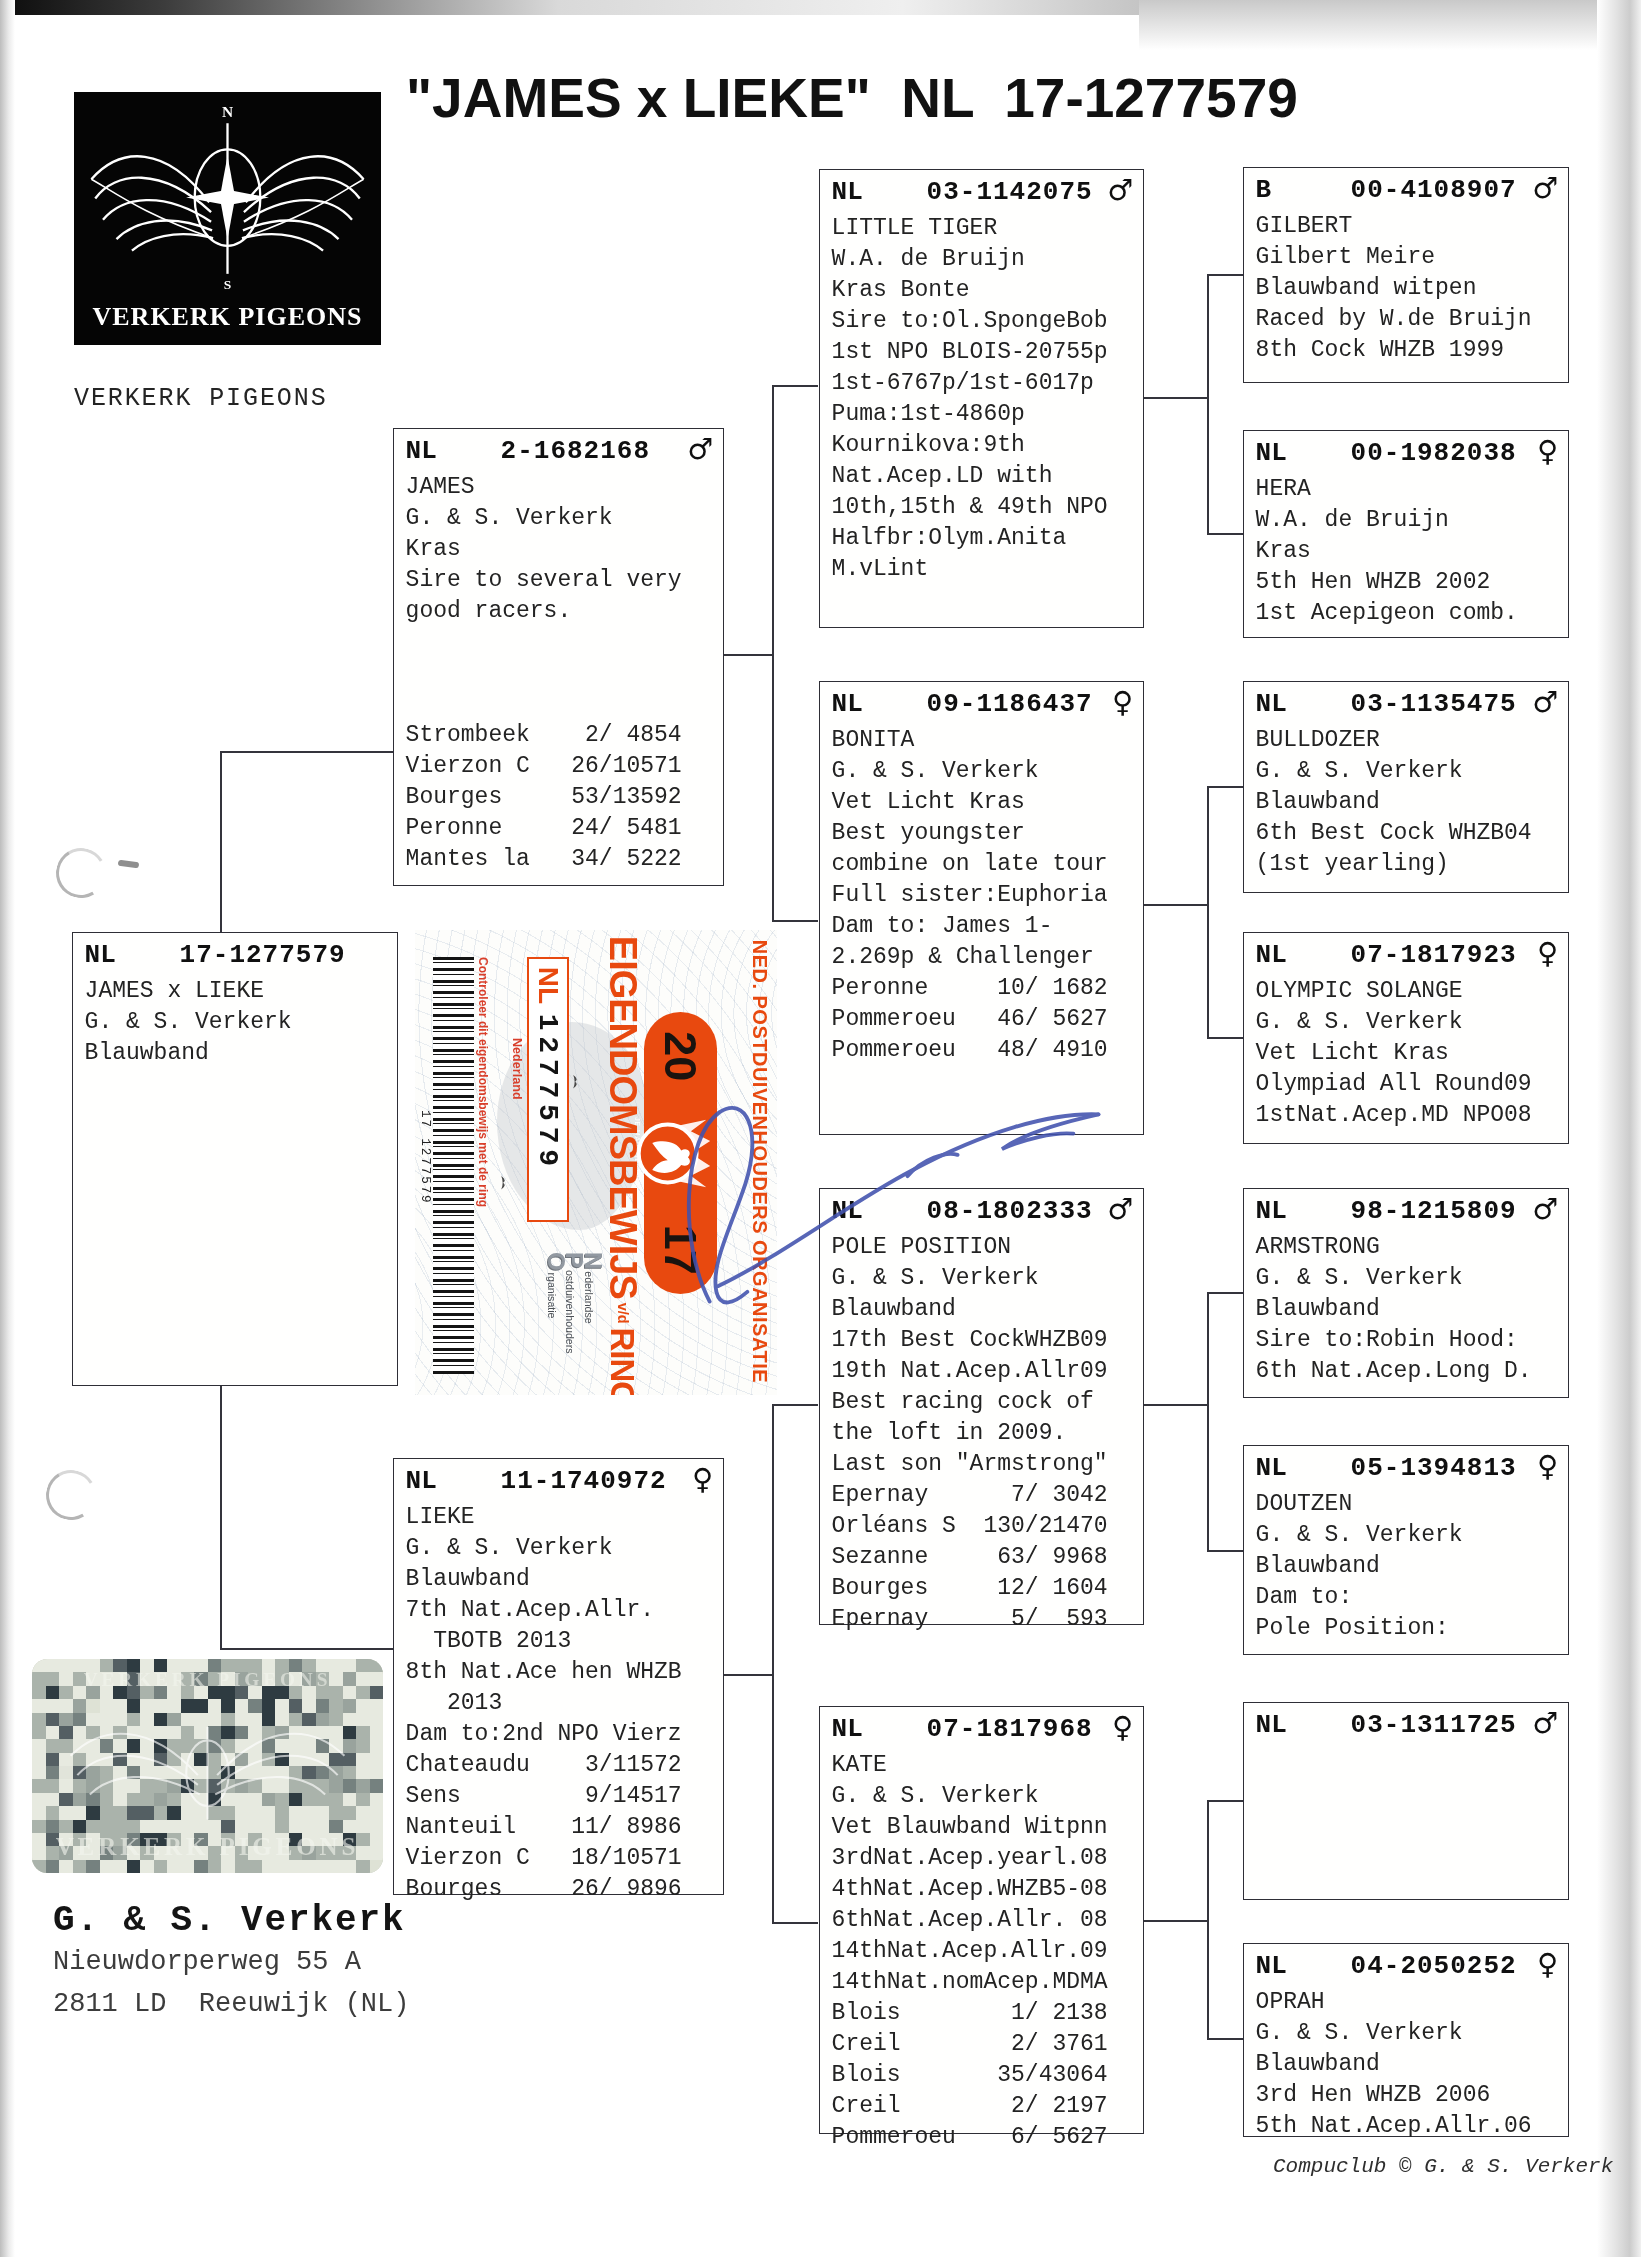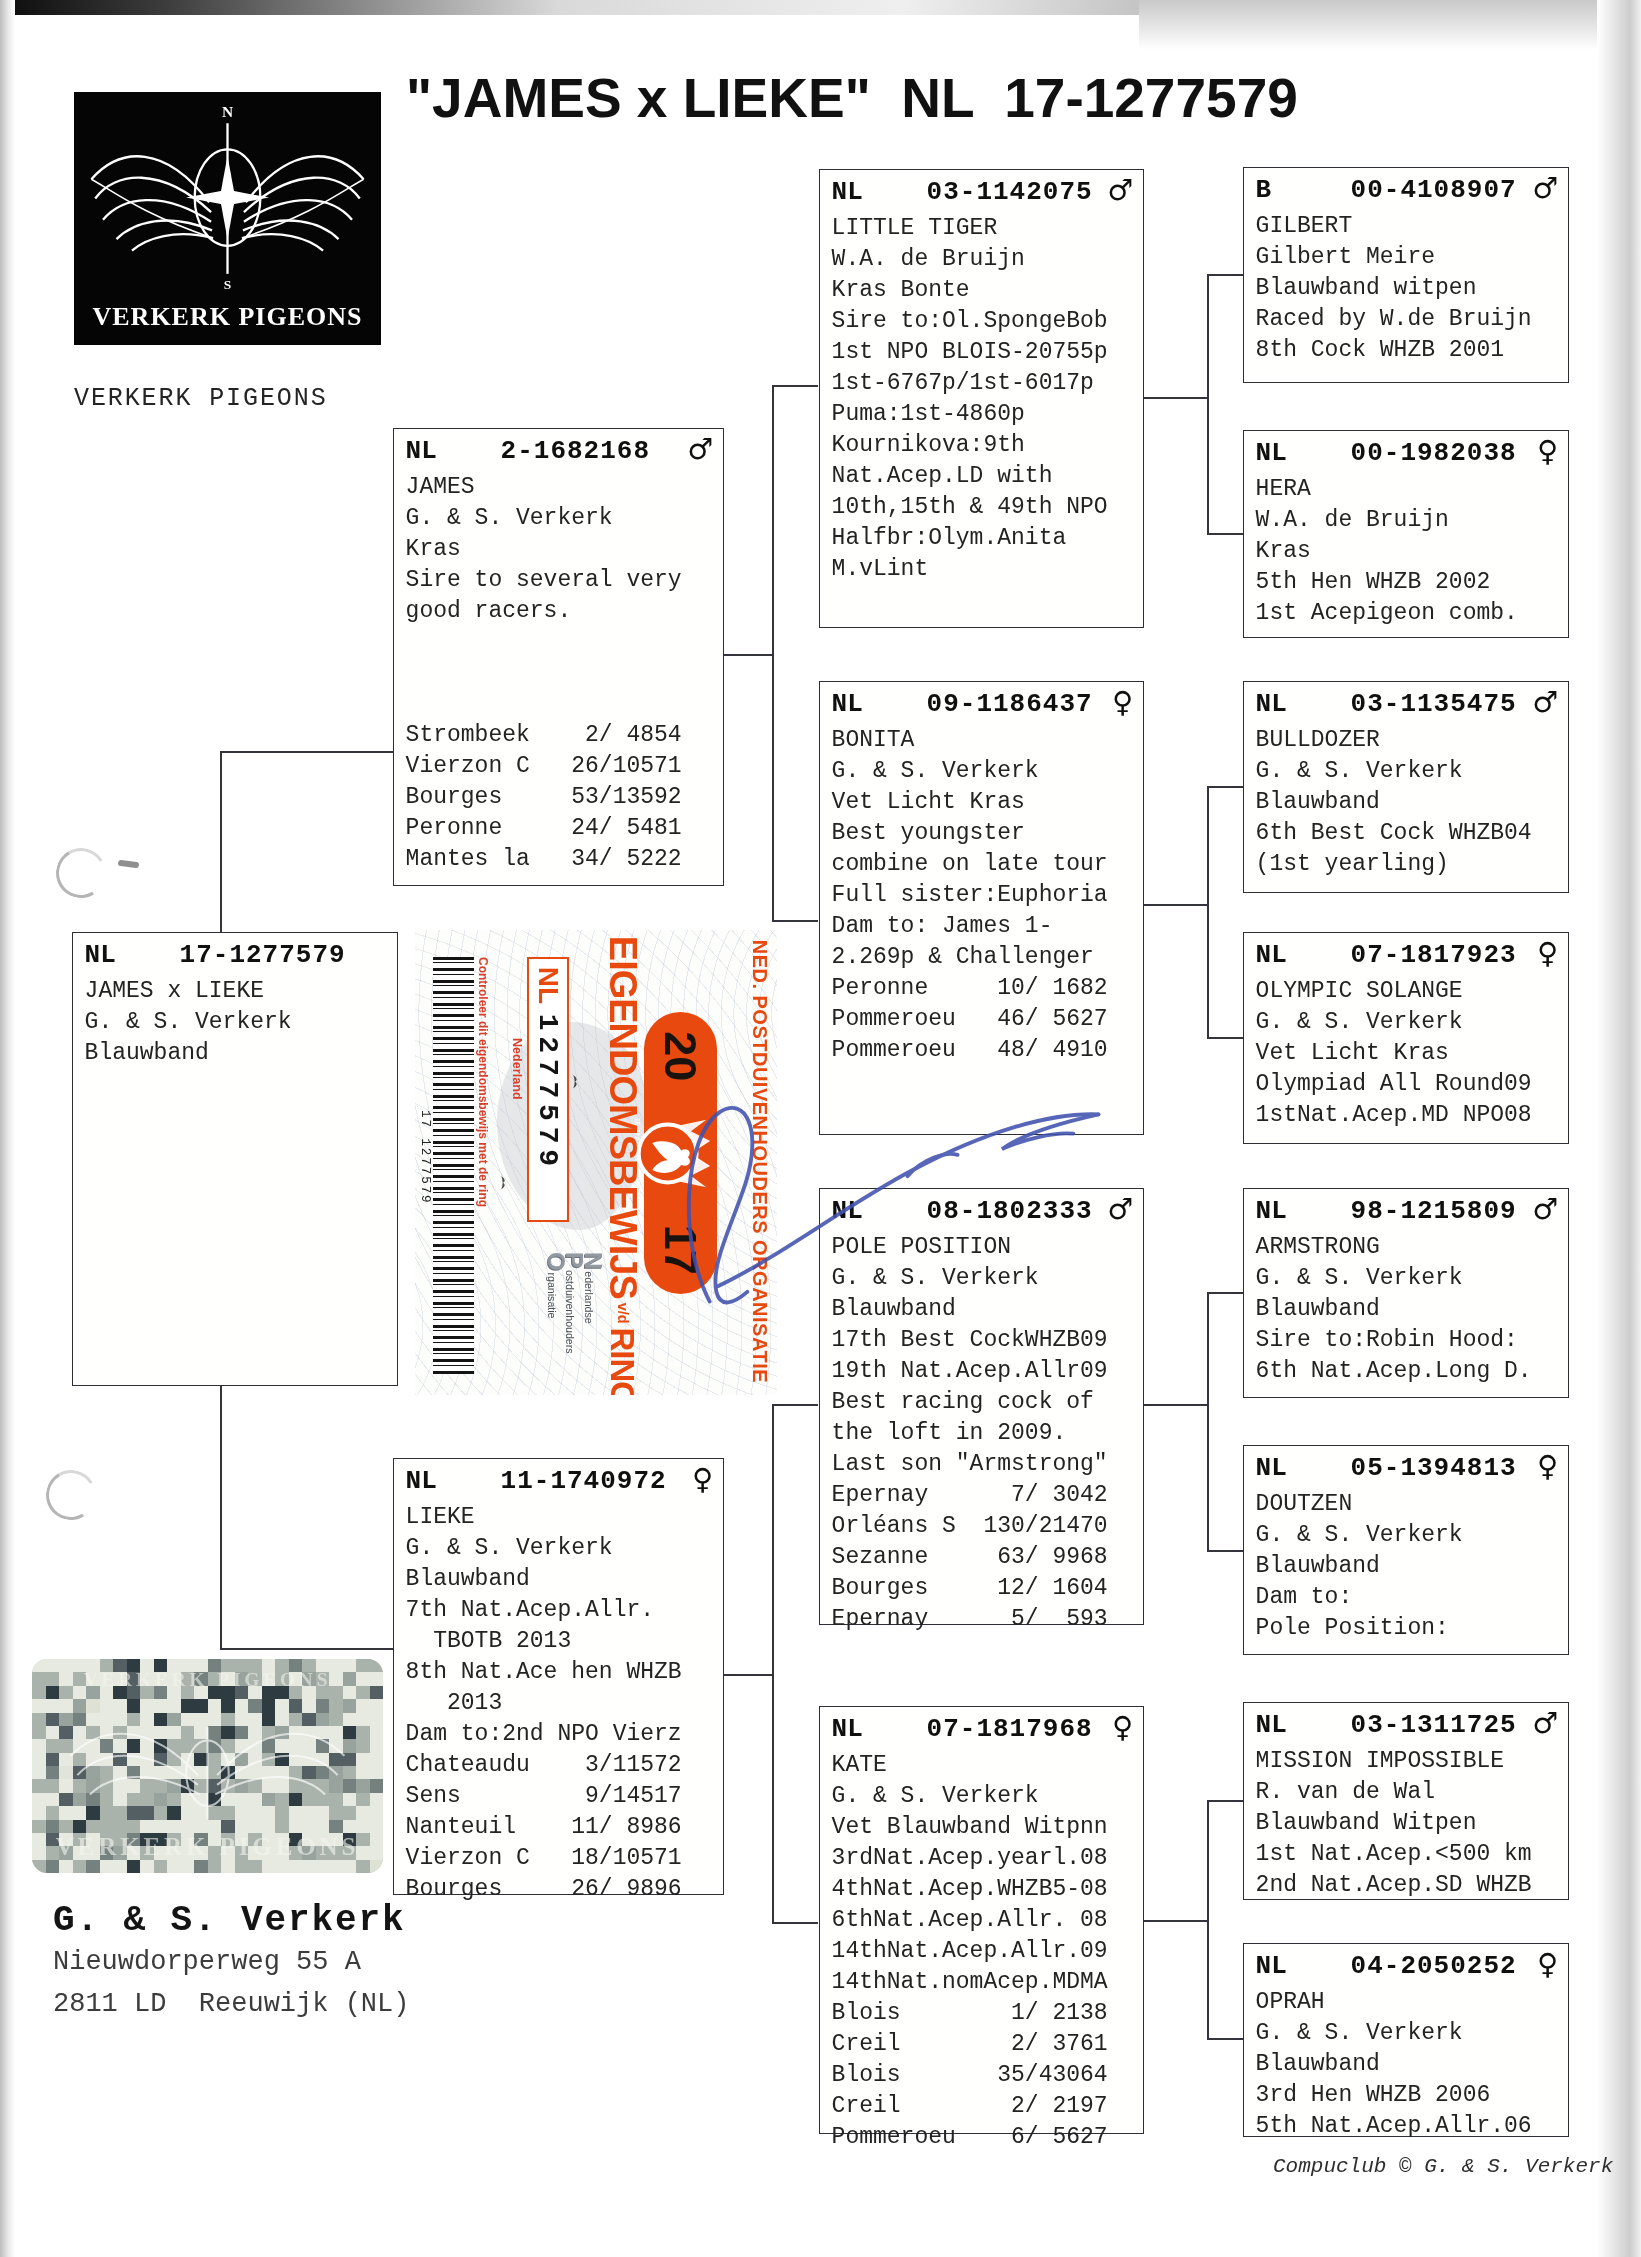--- a/index.html
+++ b/index.html
@@ -332,21 +332,21 @@
 <div class="pbox" id="box-g1">
   <div class="pbox-head">
       <span class="cc">B</span>
       <span class="ring">00-4108907</span>
       <span class="sex">♂</span>
     </div>
   <pre class="pbox-body">GILBERT
 Gilbert Meire
 Blauwband witpen
 Raced by W.de Bruijn
-8th Cock WHZB 2001</pre>
+8th Cock WHZB 1999</pre>
 </div>
 <div class="pbox" id="box-g2">
   <div class="pbox-head">
       <span class="cc">NL</span>
       <span class="ring">00-1982038</span>
       <span class="sex">♀</span>
     </div>
   <pre class="pbox-body">HERA
 W.A. de Bruijn
 Kras
@@ -400,25 +400,20 @@
 Blauwband
 Dam to:
 Pole Position:</pre>
 </div>
 <div class="pbox" id="box-g7">
   <div class="pbox-head">
       <span class="cc">NL</span>
       <span class="ring">03-1311725</span>
       <span class="sex">♂</span>
     </div>
-  <pre class="pbox-body">MISSION IMPOSSIBLE
-R. van de Wal
-Blauwband Witpen
-1st Nat.Acep.&lt;500 km
-2nd Nat.Acep.SD WHZB</pre>
 </div>
 <div class="pbox" id="box-g8">
   <div class="pbox-head">
       <span class="cc">NL</span>
       <span class="ring">04-2050252</span>
       <span class="sex">♀</span>
     </div>
   <pre class="pbox-body">OPRAH
 G. &amp; S. Verkerk
 Blauwband

